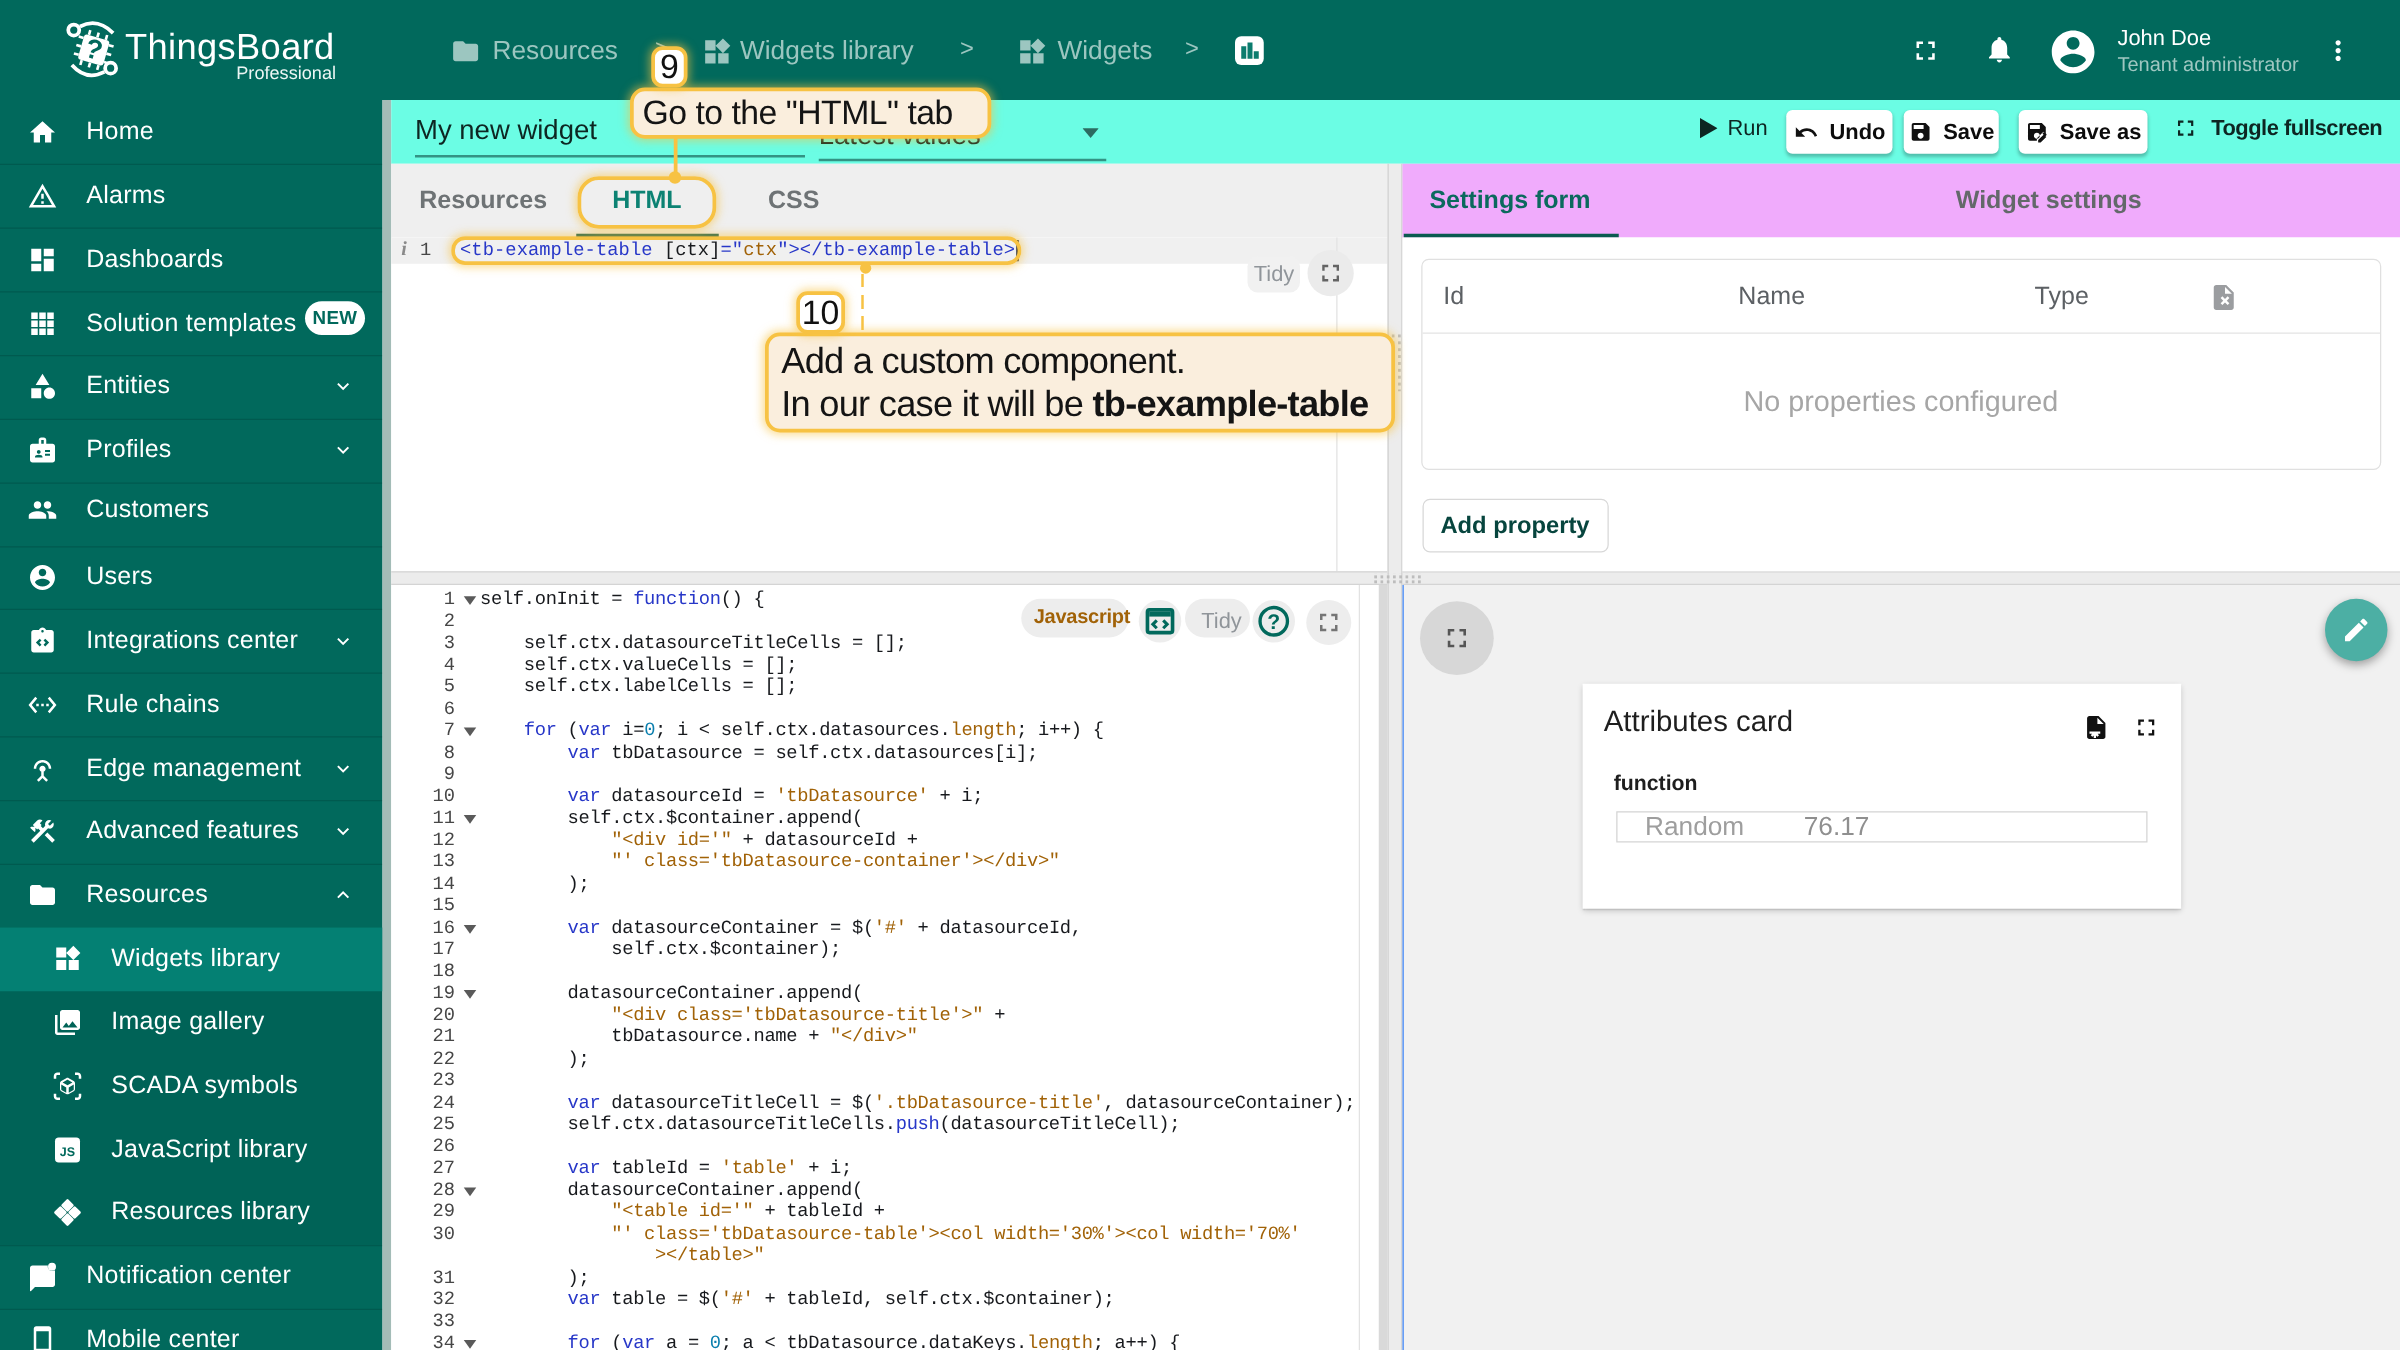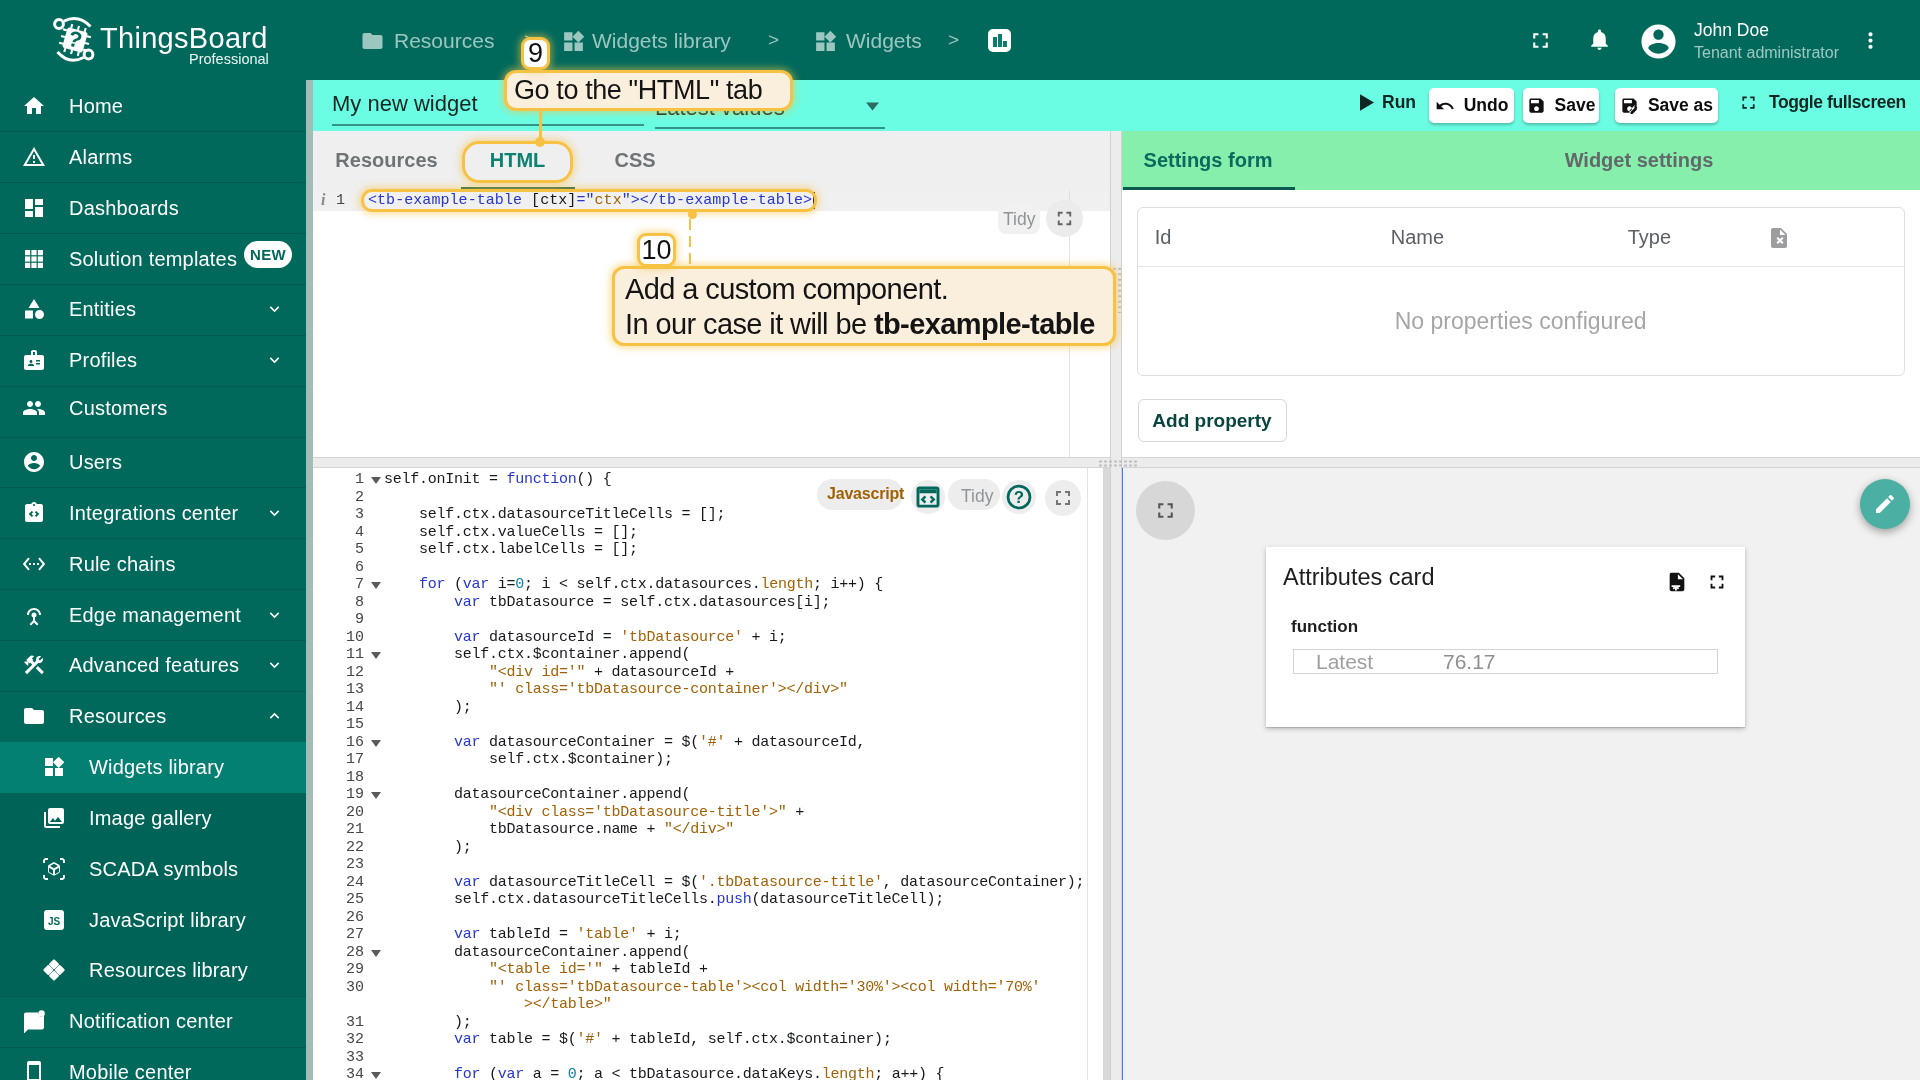--- a/index.html
+++ b/index.html
@@ -25,21 +25,21 @@
   .wbtn{position:absolute;top:8px;height:35px;background:#fff;border-radius:5px;
         box-shadow:0 2px 3px rgba(0,0,0,.25);display:flex;align-items:center;justify-content:center;
         font-size:17.5px;font-weight:600;color:#0c0c0c;gap:9px;}
   
   #ltabs{left:313px;top:131px;width:797px;height:59px;background:#efefef;}
   #heditor{left:313px;top:190px;width:797px;height:267px;background:#fff;}
   #hsplitL{left:313px;top:457px;width:797px;height:11px;background:#ececec;border-top:1px solid #d4d4d4;border-bottom:1px solid #d4d4d4;box-sizing:border-box;}
   #hsplitR{left:1122px;top:457px;width:798px;height:11px;background:#ececec;border-top:1px solid #d4d4d4;border-bottom:1px solid #d4d4d4;box-sizing:border-box;}
   #jseditor{left:313px;top:468px;width:797px;height:612px;background:#fff;}
   #vsplit{left:1110px;top:131px;width:12px;height:949px;background:#ececec;border-left:1px solid #d0d0d0;border-right:1px solid #d0d0d0;box-sizing:border-box;}
-  #rtabs{left:1122px;top:131px;width:798px;height:59px;background:#86efac;}
+  #rtabs{left:1122px;top:131px;width:798px;height:59px;background:#f0abfc;}
   #rcontent{left:1122px;top:190px;width:798px;height:267px;background:#fff;}
   #preview{left:1122px;top:468px;width:798px;height:612px;background:#f1f1f1;}
   .tab{position:absolute;top:0;height:59px;display:flex;align-items:center;justify-content:center;
        font-size:20px;font-weight:600;color:#6e7375;}
   .tabsel{color:#0c8273;font-weight:700;}
   .underline{position:absolute;top:56px;height:3px;background:#0b5a50;}
   
   .mono{font-family:"Liberation Mono",monospace;font-size:15px;white-space:pre;}
   .k{color:#2737c8;} .s{color:#a16207;} .n{color:#0b7fae;} .p{color:#17191d;}
   .gut{color:#464646;font-family:"Liberation Mono",monospace;font-size:15px;text-align:right;}
@@ -298,21 +298,21 @@
   <div class="abs" style="left:19px;top:44px;width:312px;height:1.5px;background:rgba(5,61,53,.55);"></div>
   <div class="abs" style="left:342px;top:15px;font-size:22px;color:#0d2622;">Latest values</div>
   <div class="abs" style="left:342px;top:47px;width:230px;height:1.5px;background:rgba(5,61,53,.55);"></div>
   <svg class="abs" style="left:553px;top:22px" width="13" height="9" viewBox="0 0 10 6">
       <path fill="#2c6b61" d="M0 0h10L5 6z"></path>
     </svg>
   <div class="abs" style="left:1047px;top:12px;display:flex;align-items:center;gap:8px;">
     <svg width="14" height="17" viewBox="0 0 12 14">
         <path fill="#0d2622" d="M0 0 L12 7 L0 14z"></path>
       </svg>
-    <span style="font-size:17.5px;font-weight:700;color:#0d2622;">Run</span>
+    <span style="font-size:17.5px;font-weight:400;color:#0d2622;">Run</span>
   </div>
   <div class="wbtn" style="left:1116px;width:85px;">
     <svg width="20" height="20" viewBox="0 0 24 24">
         <path fill="#111" d="M12.5 8c-2.65 0-5.05 .99-6.9 2.6L2 7v9h9l-3.62-3.62c1.39-1.16 3.16-1.88 5.12-1.88 3.54 0 6.55 2.31 7.6 5.5l2.37-.78C21.08 11.03 17.15 8 12.5 8z"></path>
       </svg>
     <span>Undo</span>
   </div>
   <div class="wbtn" style="left:1210px;width:76px;">
     <svg width="19" height="19" viewBox="0 0 24 24">
         <path fill="#111" d="M17 3H5c-1.11 0-2 .9-2 2v14c0 1.1.89 2 2 2h14c1.1 0 2-.9 2-2V7l-4-4zm-5 16c-1.66 0-3-1.34-3-3s1.34-3 3-3 3 1.34 3 3-1.34 3-3 3zm3-10H5V5h10v4z"></path>
@@ -488,21 +488,21 @@
   <div class="abs" style="left:143px;top:79px;width:479px;height:180px;background:#fff;box-shadow:0 2px 5px rgba(0,0,0,.22),0 1px 1px rgba(0,0,0,.14);">
     <div class="abs" style="left:17px;top:17px;font-size:23.5px;color:#1e1e1e;">Attributes card</div>
     <svg class="abs" style="left:400px;top:24px" width="22" height="22" viewBox="0 0 24 24">
         <path fill="#111" d="M14 2H6c-1.1 0-2 .9-2 2v16c0 1.1.9 2 2 2h12c1.1 0 2-.9 2-2V8l-6-6zm1.5 15.5h-2.3l1.2 1.2-1.4 1.4-1.2-1.2v2.3h-2v-2.3l-1.2 1.2-1.4-1.4 1.2-1.2H6.1v-2h9.4v2zM13 9V3.5L18.5 9H13z"></path>
       </svg>
     <svg class="abs" style="left:440px;top:24px" width="22" height="22" viewBox="0 0 24 24">
         <path fill="#111" d="M7 14H5v5h5v-2H7v-3zm-2-4h2V7h3V5H5v5zm12 7h-3v2h5v-5h-2v3zM14 5v2h3v3h2V5h-5z"></path>
       </svg>
     <div class="abs" style="left:25px;top:70px;font-size:17px;font-weight:700;color:#1e1e1e;">function</div>
     <div class="abs" style="left:27px;top:102px;width:423px;height:23px;border:1px solid #d4d4d4;background:#fff;">
-      <span class="abs" style="left:22px;top:0px;font-size:21px;color:#9e9e9e;">Latest</span>
+      <span class="abs" style="left:22px;top:0px;font-size:21px;color:#9e9e9e;">Random</span>
       <span class="abs" style="left:149px;top:0px;font-size:21px;color:#8f8f8f;">76.17</span>
     </div>
   </div>
 </div>
 
 <div class="abs" style="left:1111px;top:266px;width:10px;height:47px;background-image:radial-gradient(circle,#bdbdbd 1.1px,transparent 1.3px);background-size:5px 5.5px;background-position:1px 0;"></div>
 <div class="abs" style="left:1098px;top:458.5px;width:40px;height:8px;background-image:radial-gradient(circle,#bdbdbd 1.1px,transparent 1.3px);background-size:5px 4px;background-position:0 .5px;"></div>
 
 <div class="abs" style="left:539px;top:108px;width:2.6px;height:34px;background:#f7c243;"></div>
 <div class="abs co-border" style="left:462px;top:141px;width:105px;height:36px;border-radius:17px;"></div>

